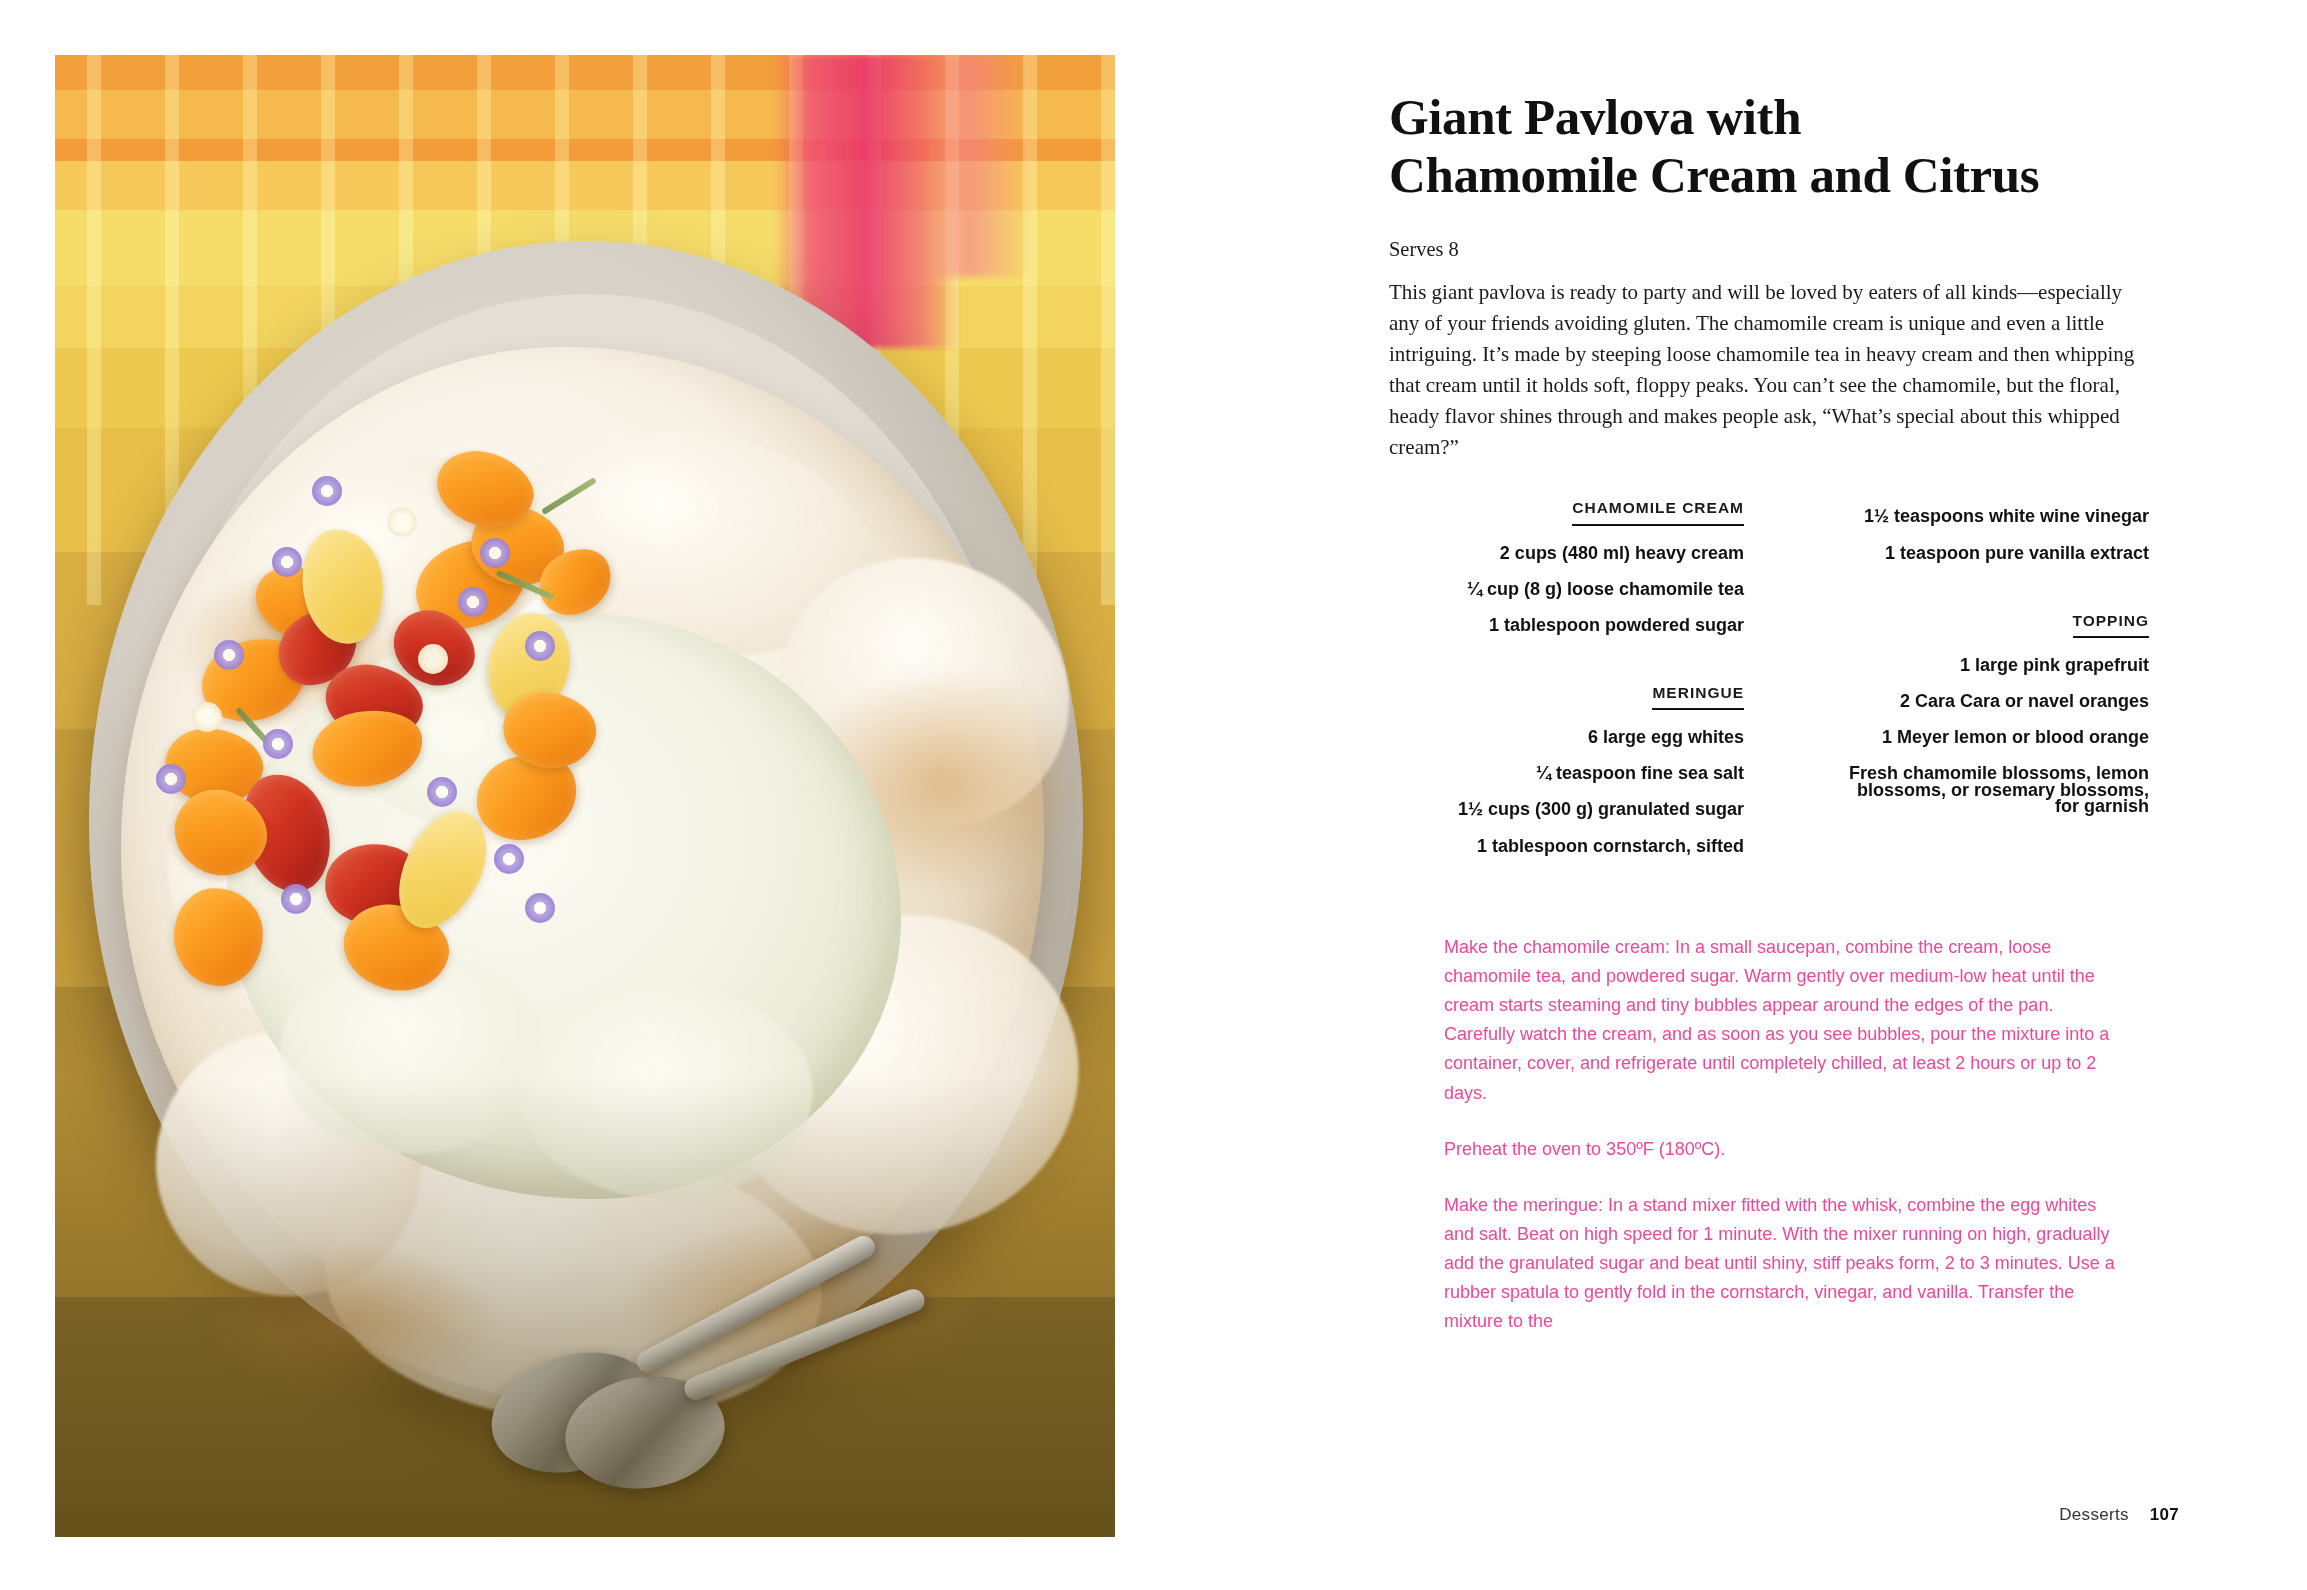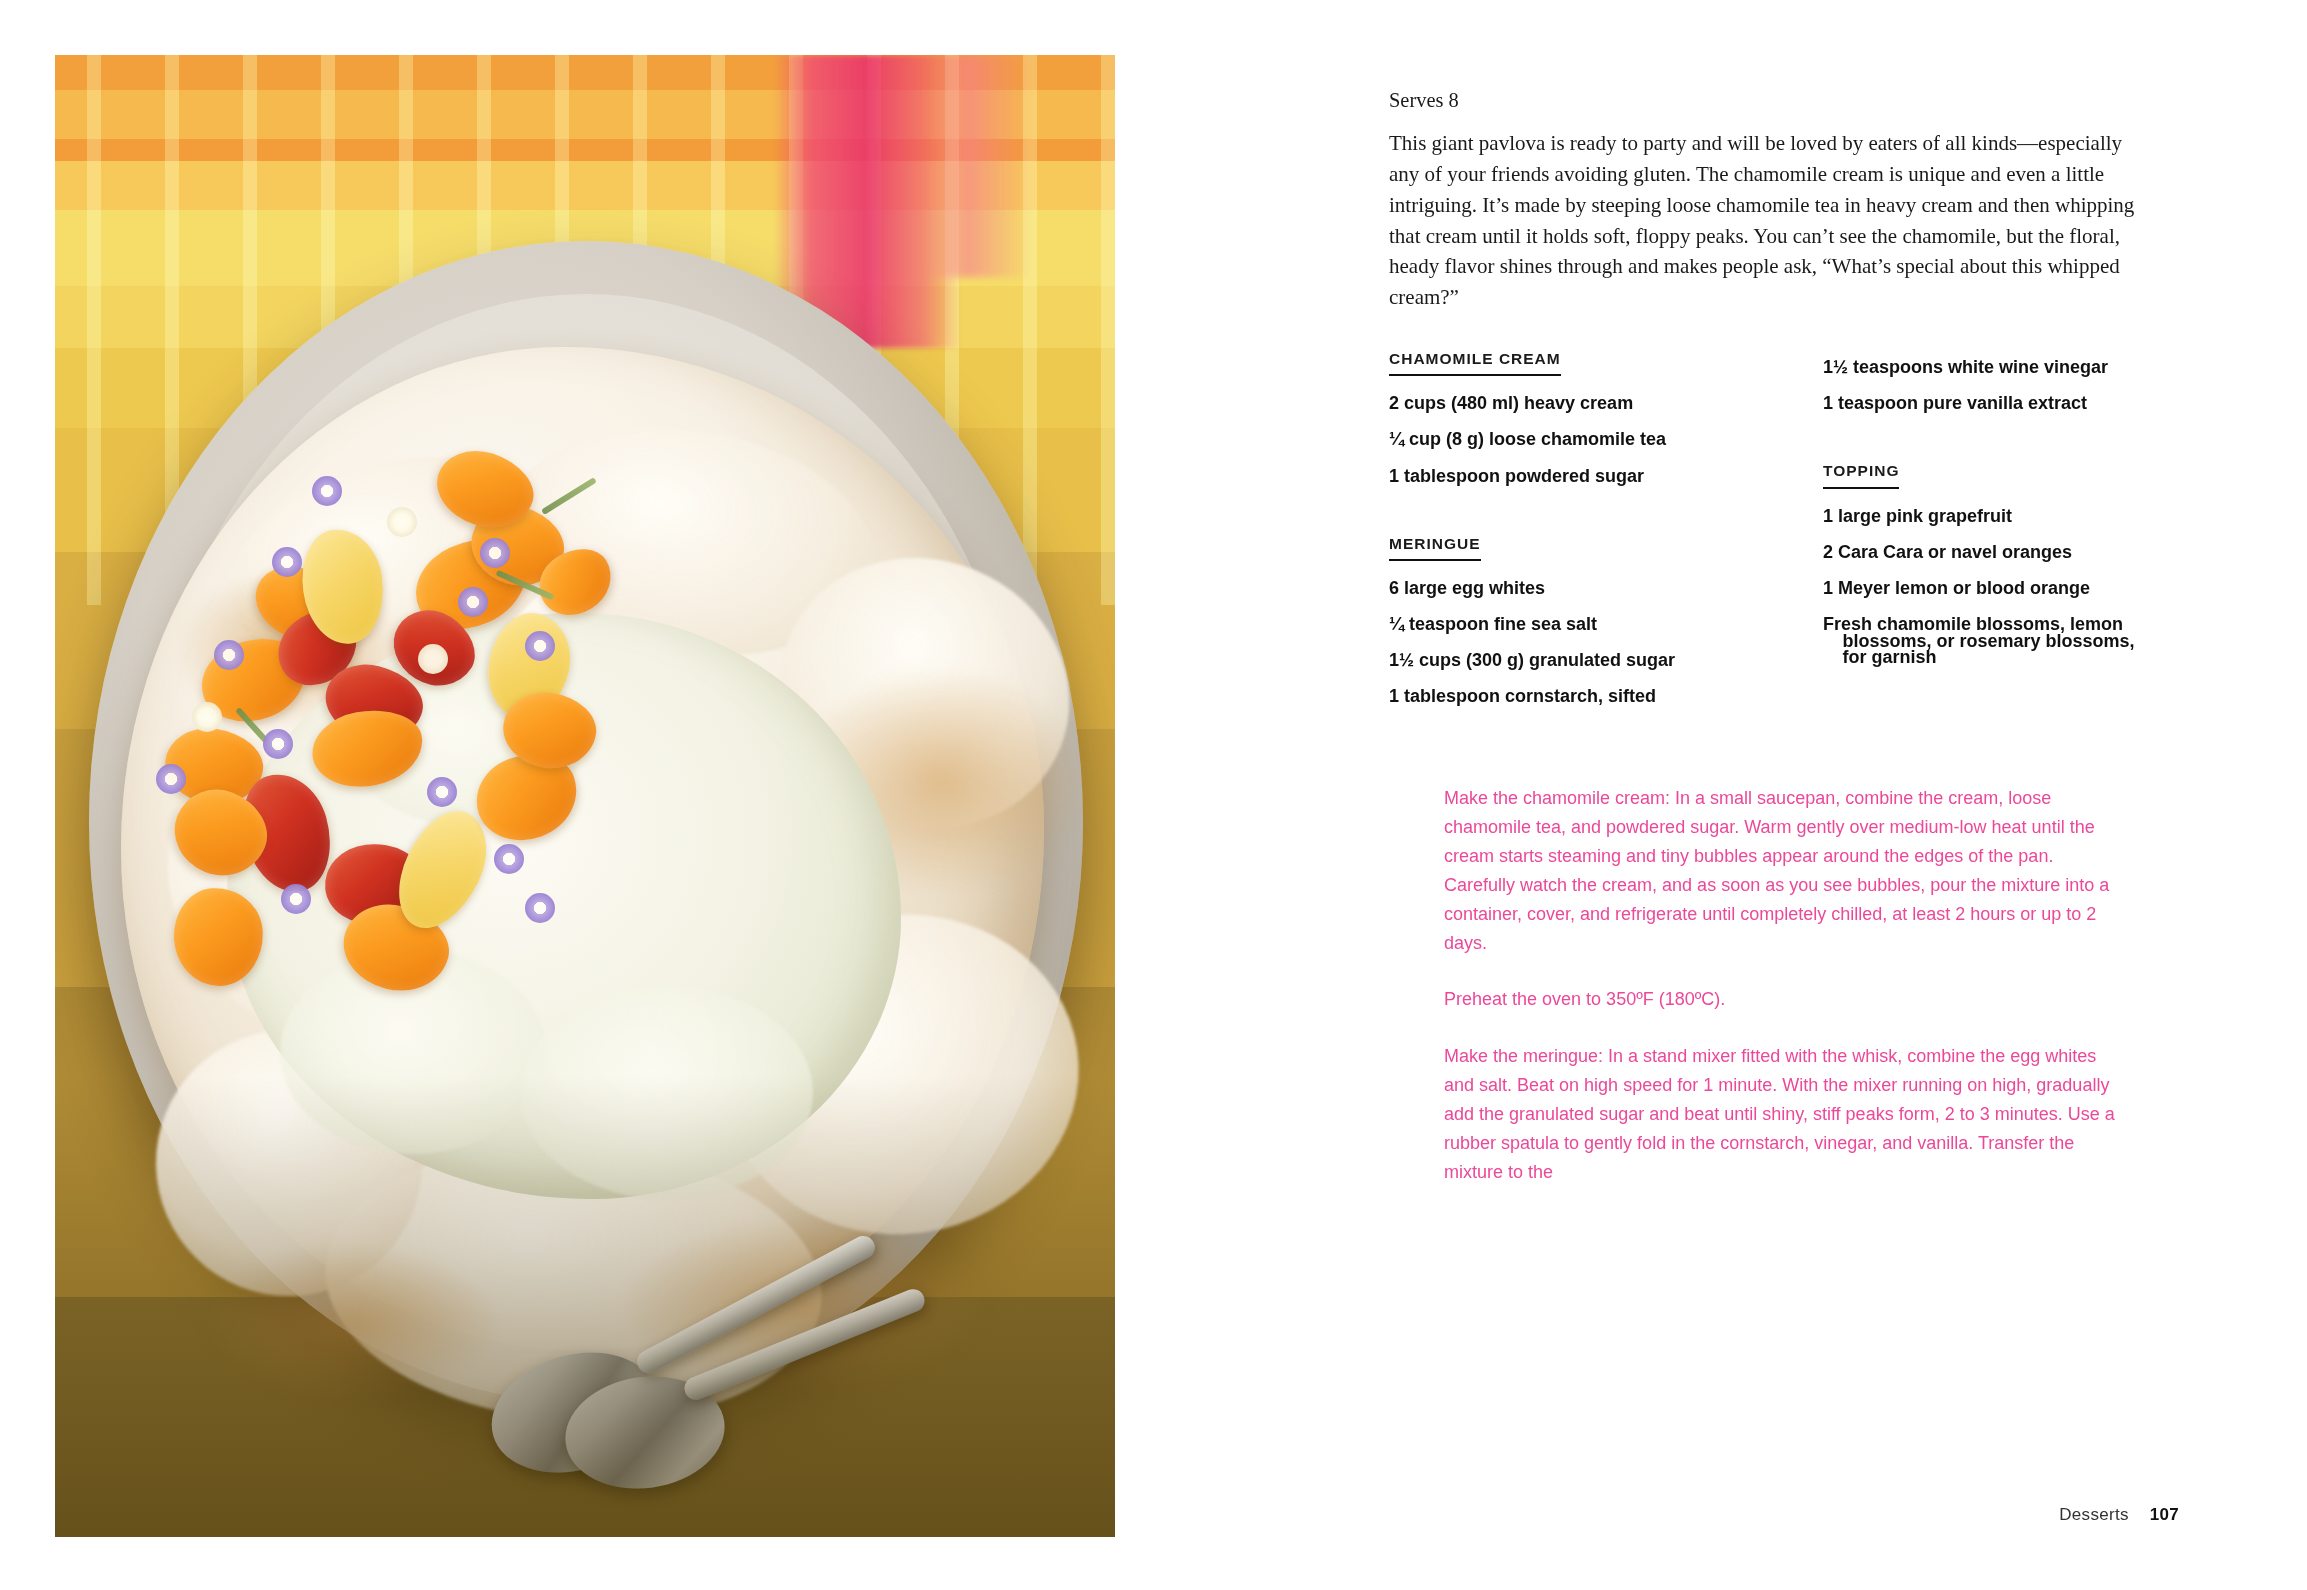--- a/index.html
+++ b/index.html
@@ -239,21 +239,22 @@
     font-size: 21px;
     line-height: 1.47;
     margin-top: 16px;
     color: #1a1a1a;
     max-width: 763px;
   }
 
   .ingredients {
     display: flex;
     margin-top: 37px;
-    gap: 79px;
+    gap: 50px;
+    text-align: right;
   }
   .ing-col { width: 355px; }
   .ing-head {
     font-family: "Liberation Sans", sans-serif;
     font-weight: 700;
     font-size: 15.5px;
     letter-spacing: 1px;
     padding-bottom: 6.2px;
     border-bottom: 2.2px solid #111;
     display: inline-block;
@@ -379,20 +380,24 @@
       <div class="spoon" style="left:510px; top:1322px; width:160px; height:111px; transform:rotate(-8deg);"></div>
       <div class="handle" style="left:568px; top:1238px; width:266px; transform:rotate(-28deg);"></div>
       <div class="handle" style="left:621px; top:1278px; width:257px; transform:rotate(-22deg);"></div>
 
       <div class="cloth-shadow"></div>
     </div>
   </div>
 
   <div class="text-page">
 
+    <h1 class="recipe-title">
+      <span>Giant Pavlova with</span><br>
+      <span>Chamomile Cream and Citrus</span>
+    </h1>
 
     <div class="serves">Serves 8</div>
 
     <p class="intro">This giant pavlova is ready to party and will be loved by eaters of all kinds—especially any of your friends avoiding gluten. The chamomile cream is unique and even a little intriguing. It’s made by steeping loose chamomile tea in heavy cream and then whipping that cream until it holds soft, floppy peaks. You can’t see the chamomile, but the floral, heady flavor shines through and makes people ask, “What’s special about this whipped cream?”</p>
 
     <div class="ingredients">
 
       <div class="ing-col">
         <div class="ing-head">CHAMOMILE CREAM</div>
         <div class="ing-item">2 cups (480 ml) heavy cream</div>

